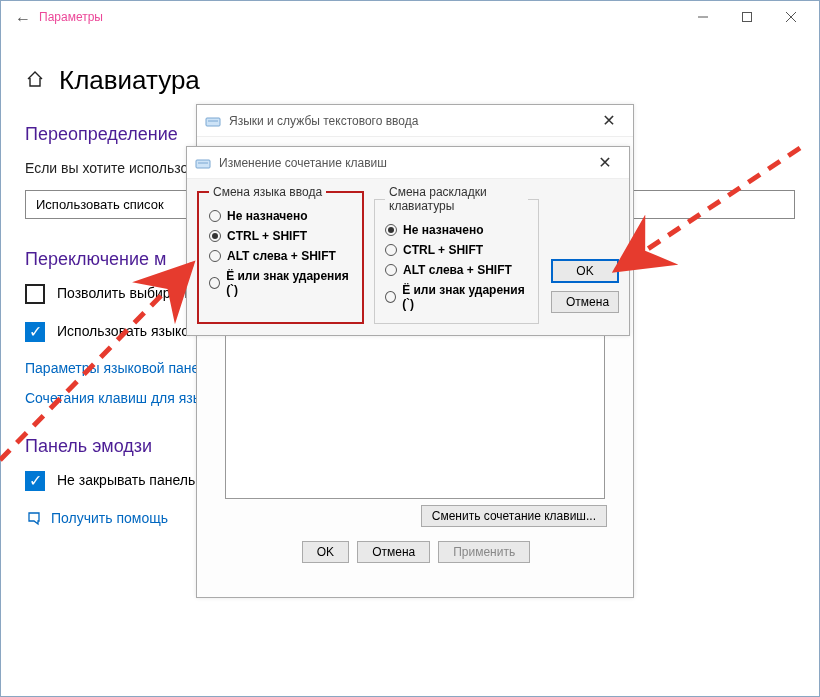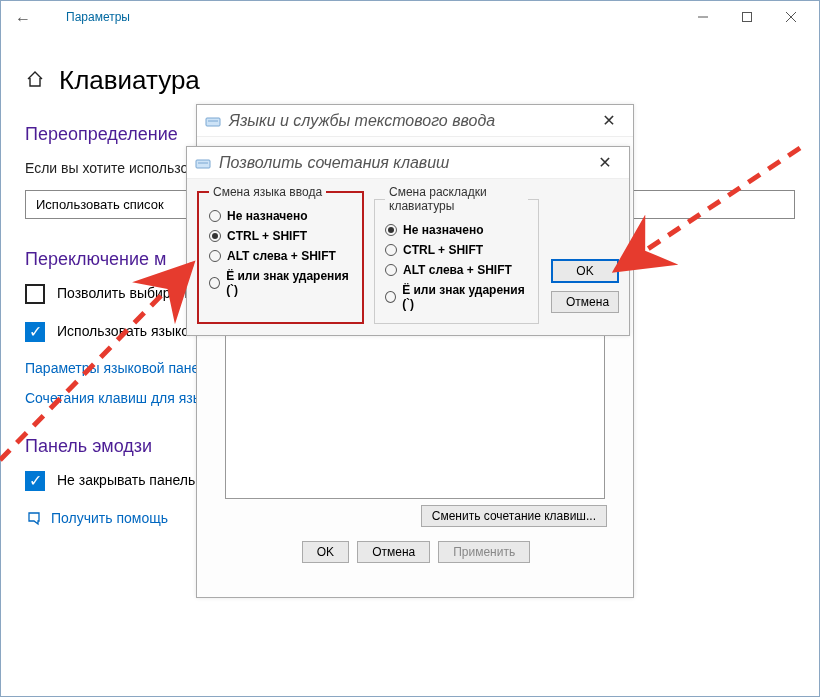--- a/index.html
+++ b/index.html
@@ -2,21 +2,21 @@
 <html><head>
 <meta charset="utf-8">
 <style>
   * { box-sizing: border-box; margin: 0; padding: 0; font-family: "Segoe UI", Tahoma, sans-serif; }
   body { width: 820px; height: 697px; position: relative; overflow: hidden; background: #fff; }
 
   
   .win-frame { position: absolute; inset: 0; border: 1px solid #8aa6c2; background: #fff; }
   .titlebar { height: 32px; display: flex; align-items: center; padding: 0 6px; }
   .titlebar .back { width: 24px; text-align: center; color: #555; font-size: 16px; margin-left: 4px; cursor: pointer; }
-  .titlebar .title { font-size: 12px; color: #0369a1; margin-left: 31px; }
+  .titlebar .title { font-size: 12px; color: #ec4899; margin-left: 4px; }
   .titlebar .spacer { flex: 1; }
   .titlebar .ctl { width: 44px; height: 28px; display: flex; align-items: center; justify-content: center; color: #444; font-size: 12px; cursor: pointer; }
   .titlebar .ctl svg { stroke: #555; }
 
   .content { padding: 8px 24px 0 24px; }
   .page-h { display: flex; align-items: center; margin: 24px 0 28px 0; }
   .page-h .home-icon { margin-right: 14px; }
   .page-h h1 { font-size: 26px; font-weight: 400; }
 
   h2.section { font-size: 18px; font-weight: 400; color: #4c1d95; margin: 8px 0 14px 0; }
@@ -32,21 +32,21 @@
 
   a.link { color: #0067c0; font-size: 14px; text-decoration: none; display: block; margin-bottom: 14px; cursor: pointer; }
   .help-row { display: flex; align-items: center; margin-top: 10px; }
   .help-row svg { margin-right: 8px; }
 
   
   .dlg { position: absolute; background: #fdfdfd; border: 1px solid #aaa; box-shadow: 0 0 4px rgba(0,0,0,0.1); }
   .dlg1 { left: 196px; top: 104px; width: 438px; height: 494px; }
   .dlg-titlebar { height: 32px; display: flex; align-items: center; padding: 0 8px; background: #fff; border-bottom: 1px solid #eee; }
   .dlg-titlebar .icon { width: 16px; height: 16px; margin-right: 8px; }
-  .dlg-titlebar .t { font-size: 16px; color: #555; font-style: italic; }
+  .dlg-titlebar .t { font-size: 12px; color: #555; }
   .dlg-titlebar .x { margin-left: auto; width: 32px; text-align: center; cursor: pointer; color: #333; }
   .dlg1-body { padding: 10px 12px; }
   .inner-box { border: 1px solid #999; background: #fff; width: 380px; height: 352px; margin: 0 auto; }
   .dlg1-row { display: flex; justify-content: flex-end; padding: 6px 14px 0 0; }
   .btn { background: #e9e9e9; border: 1px solid #aaa; font-size: 12px; padding: 3px 14px; cursor: pointer; margin-left: 2px; }
   .btn.disabled { color: #888; }
   .btn-wide { padding: 3px 10px; }
   .dlg1-footer { display: flex; justify-content: center; padding: 14px 0 0 0; gap: 6px; }
 
   
@@ -159,21 +159,21 @@
     </div>
   </div>
 </div>
 
 <div class="dlg dlg2">
   <div class="dlg-titlebar">
     <svg class="icon" viewBox="0 0 16 16">
       <rect x="1" y="5" width="14" height="8" rx="1" fill="#cde3f7" stroke="#7aa7d2"></rect>
       <line x1="3" y1="8" x2="13" y2="8" stroke="#7aa7d2"></line>
     </svg>
-    <div class="t">Позволить сочетания клавиш</div>
+    <div class="t">Изменение сочетание клавиш</div>
     <div class="x">✕</div>
   </div>
   <div class="dlg2-body">
     <fieldset class="group hi">
       <legend>Смена языка ввода</legend>
       <div class="radio-row">
           <div class="radio"></div>
           <span>Не назначено</span>
         </div>
       <div class="radio-row">

